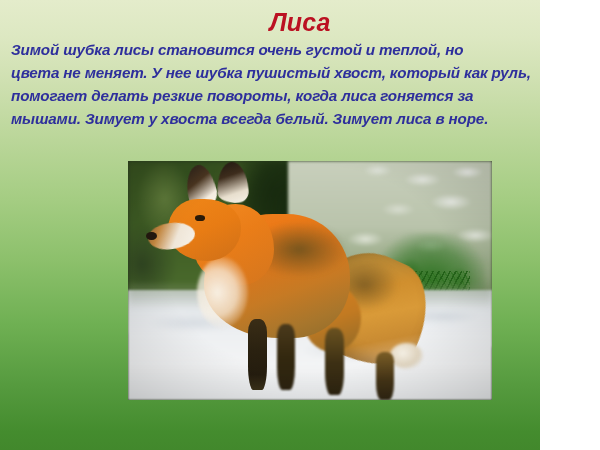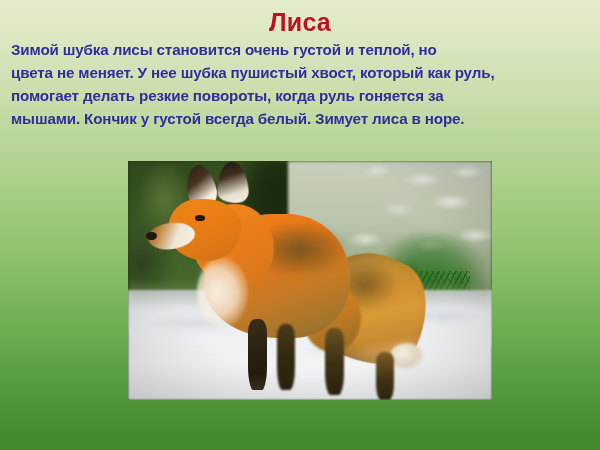--- a/index.html
+++ b/index.html
@@ -9,35 +9,36 @@
   }
   body {
     width: 600px;
     height: 450px;
     overflow: hidden;
     font-family: "Liberation Sans", sans-serif;
   }
 
   #slide {
     position: relative;
-    width: 600px;
+    width: 540px;
     height: 450px;
     box-sizing: border-box;
     background: linear-gradient(to bottom,
         #e4eccb 0%,
         #dde8c2 8%,
         #cfe0b1 18%,
         #bcd79b 30%,
         #a5cd83 44%,
         #8cc06b 58%,
         #6fb053 72%,
         #559a3e 86%,
         #448c2e 96%,
         #42882c 100%);
     overflow: hidden;
+    font-style: italic;
   }
 
   
   .title {
     position: absolute;
     top: 8px;
     left: 0;
     width: 600px;
     text-align: center;
     font-size: 25px;
@@ -350,22 +351,22 @@
 </head>
 <body>
 
 <div id="slide">
 
   <div class="title">Лиса</div>
 
   <div class="body-text">
     <span class="line">Зимой  шубка лисы становится очень густой и теплой, но</span>
     <span class="line">цвета не меняет. У нее шубка пушистый хвост, который как руль,</span>
-    <span class="line">помогает делать резкие повороты, когда руль гоняется за</span>
-    <span class="line">мышами. Кончик у густой всегда белый. Зимует лиса в норе.</span>
+    <span class="line">помогает делать резкие повороты, когда лиса гоняется за</span>
+    <span class="line">мышами. Зимует у хвоста всегда белый. Зимует лиса в норе.</span>
   </div>
 
   <div class="photo-frame">
     <div class="photo-stage">
 
       <div class="bg-forest"></div>
       <div class="bg-forest-dark"></div>
 
       <div class="spruce"></div>
       <div class="spruce-green-a"></div>

